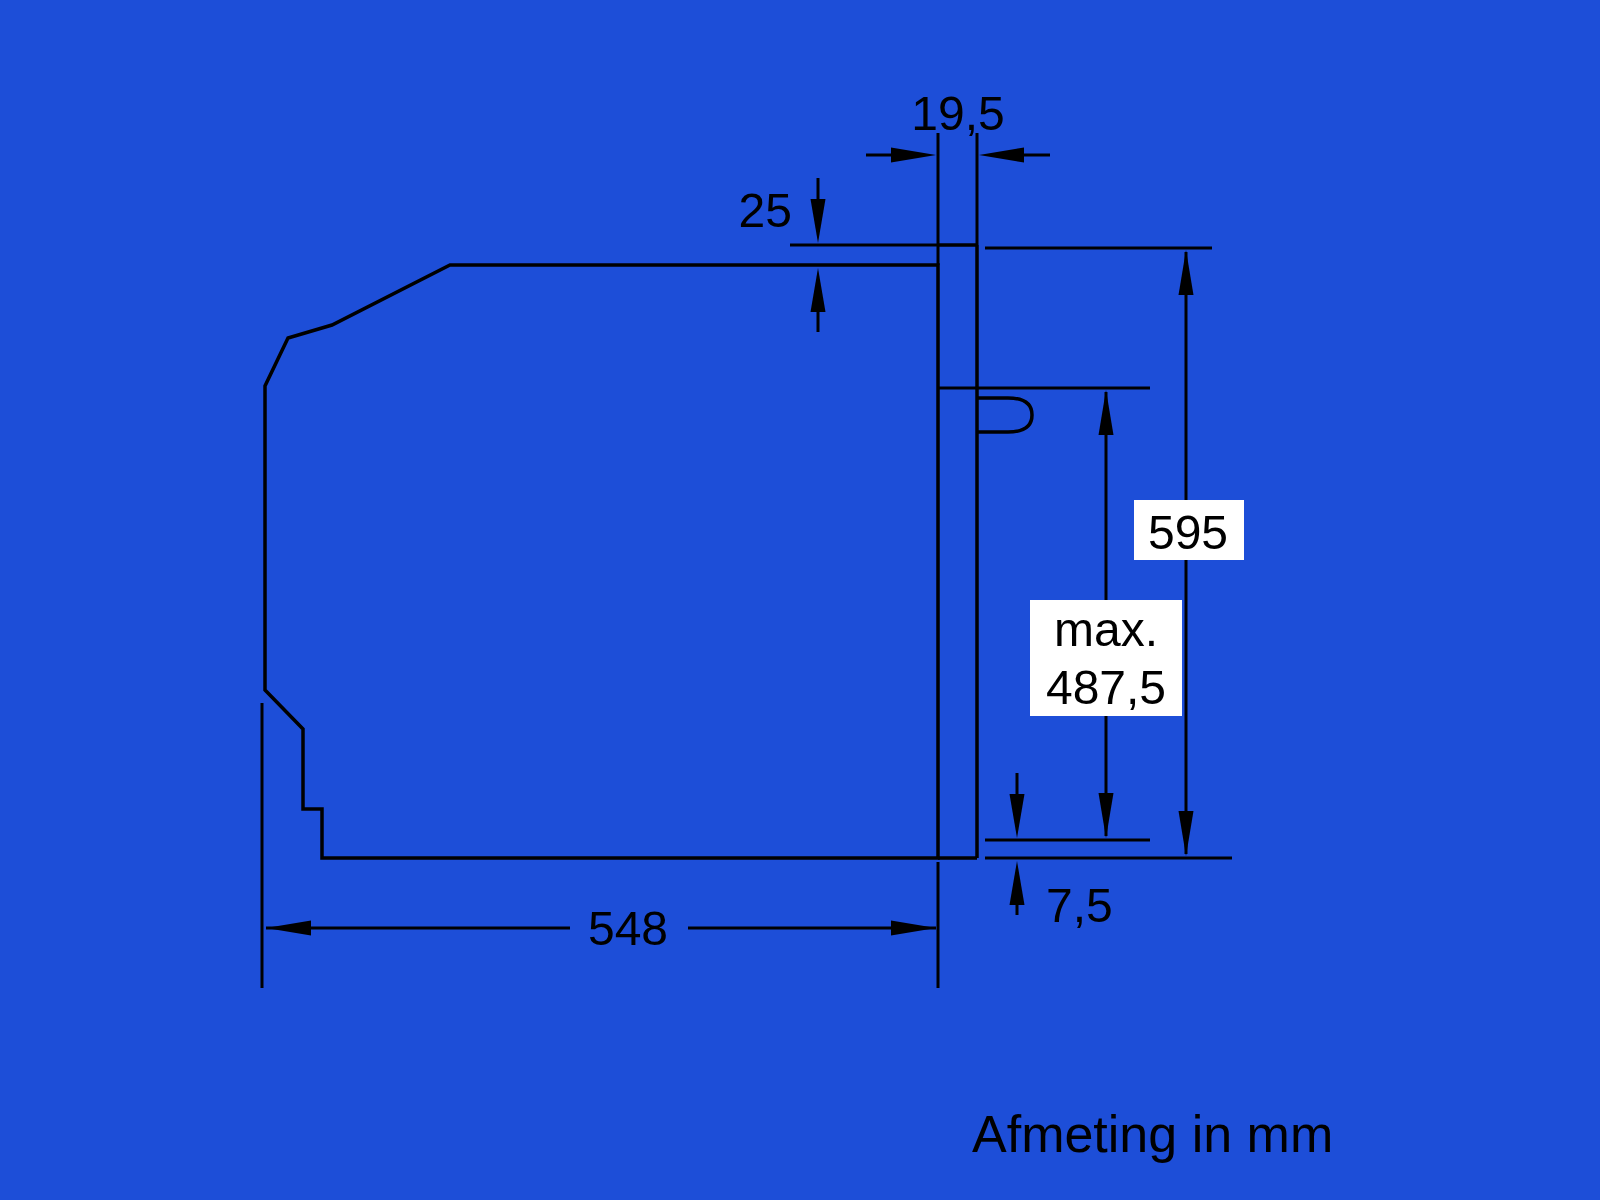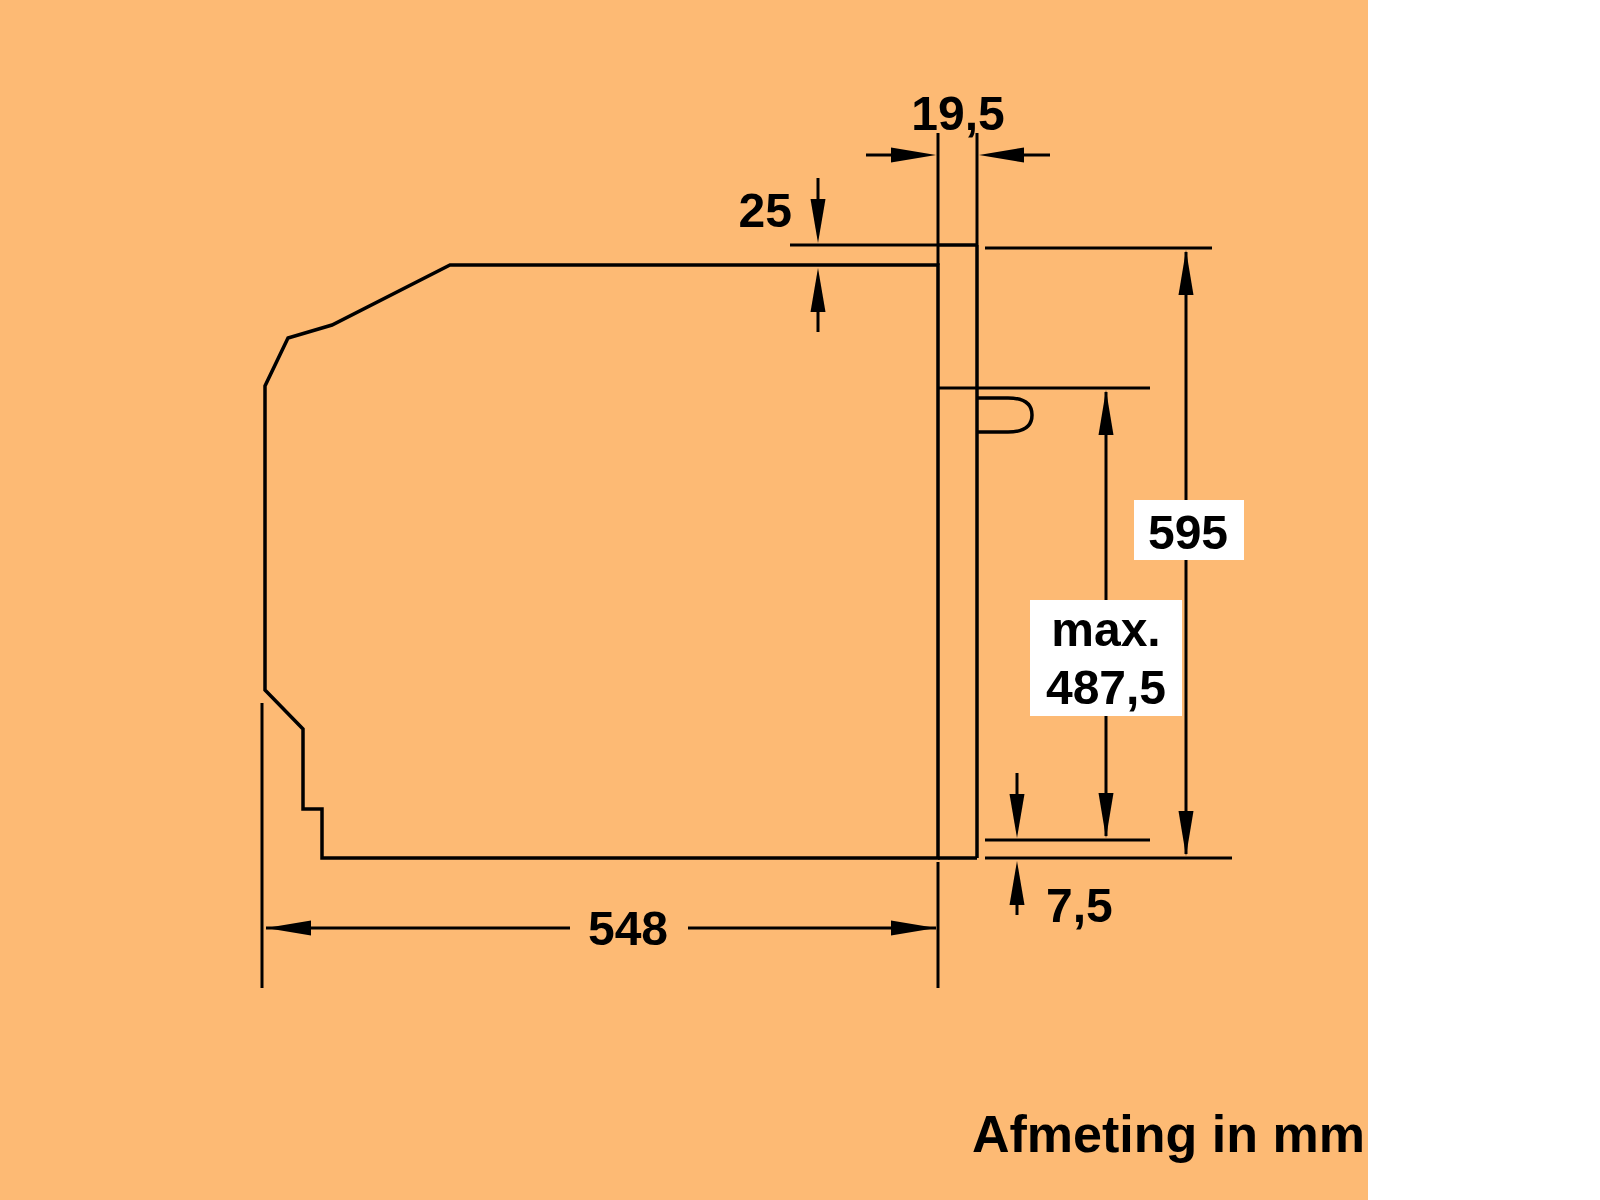--- a/index.html
+++ b/index.html
@@ -2,26 +2,25 @@
 <html><head>
 <meta charset="utf-8">
 <style>
   html, body {
     margin: 0;
     padding: 0;
     background: #ffffff;
   }
   .stage {
     position: relative;
-    width: 1368px;
+    width: 1600px;
     height: 1200px;
-    background: #fdba74;
+    background: #1d4ed8;
     overflow: hidden;
     font-family: "Liberation Sans", sans-serif;
-    font-weight: bold;
   }
   svg { display: block; }
 
   .outline {
     fill: none;
     stroke: #000000;
     stroke-width: 3.5;
     stroke-linejoin: miter;
   }
   .dimline {

